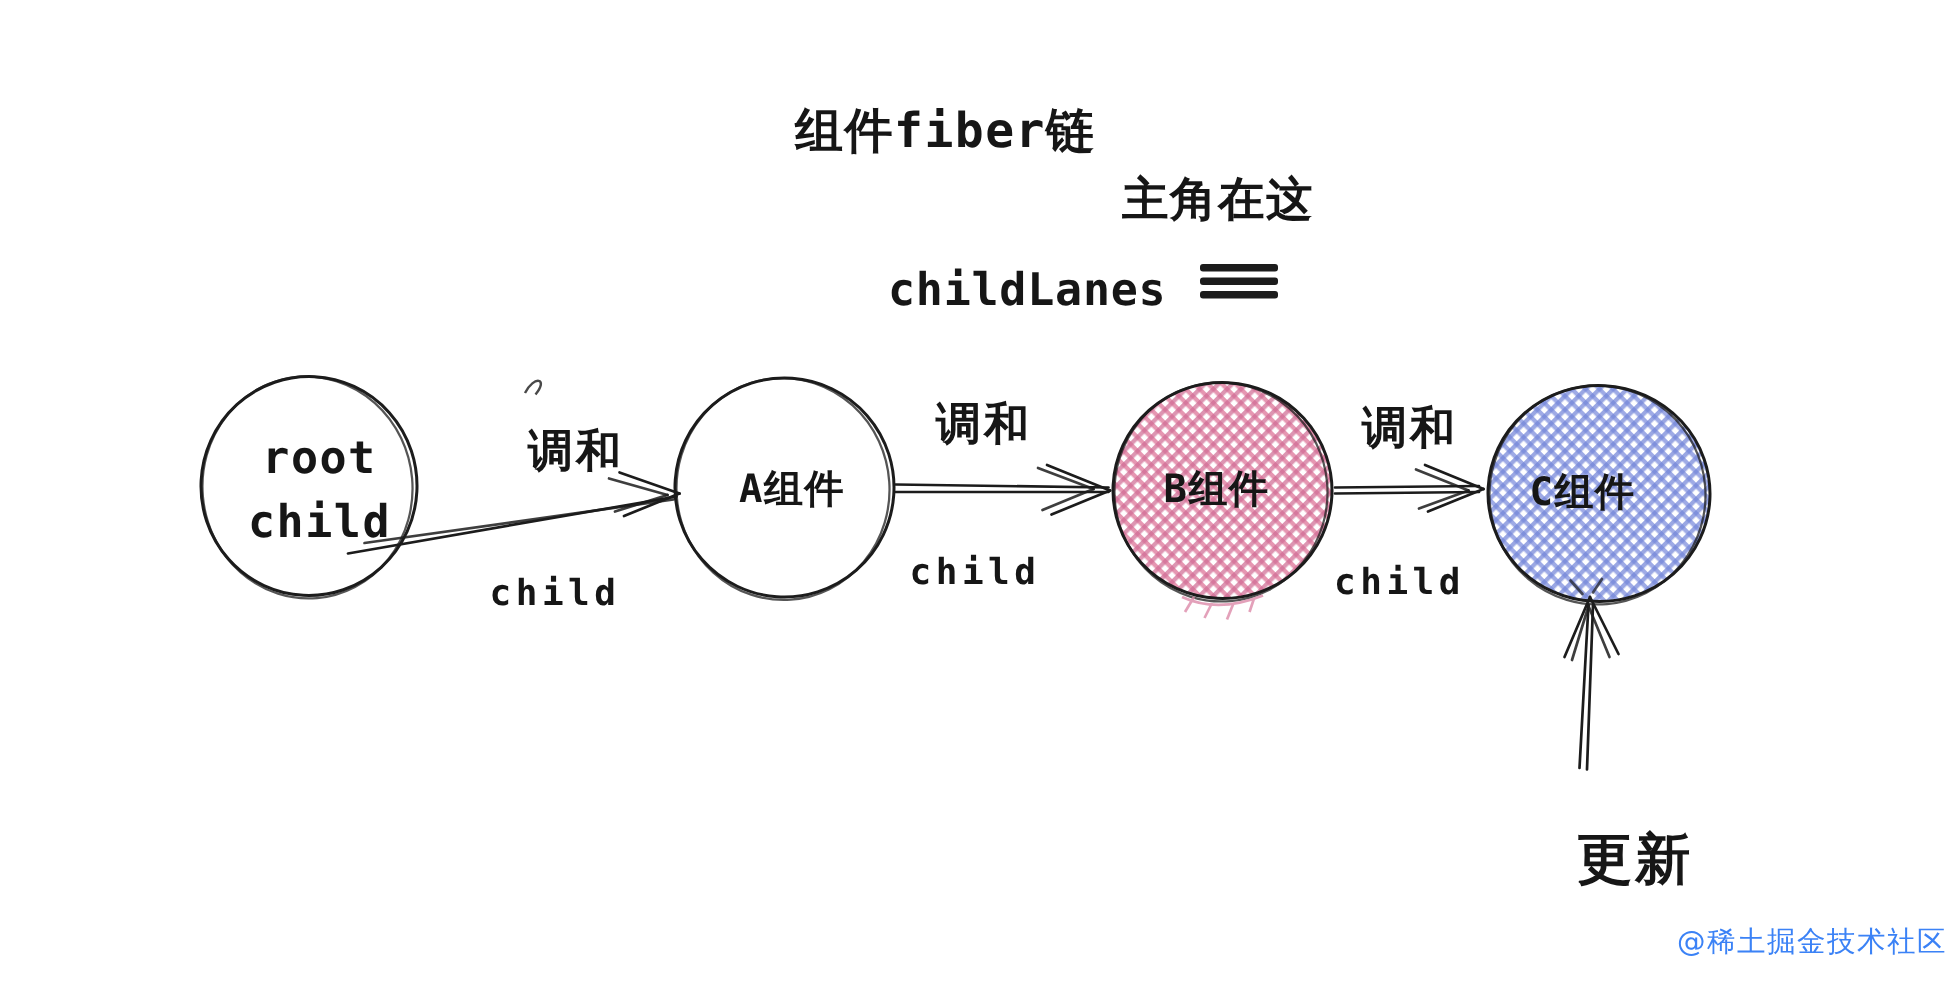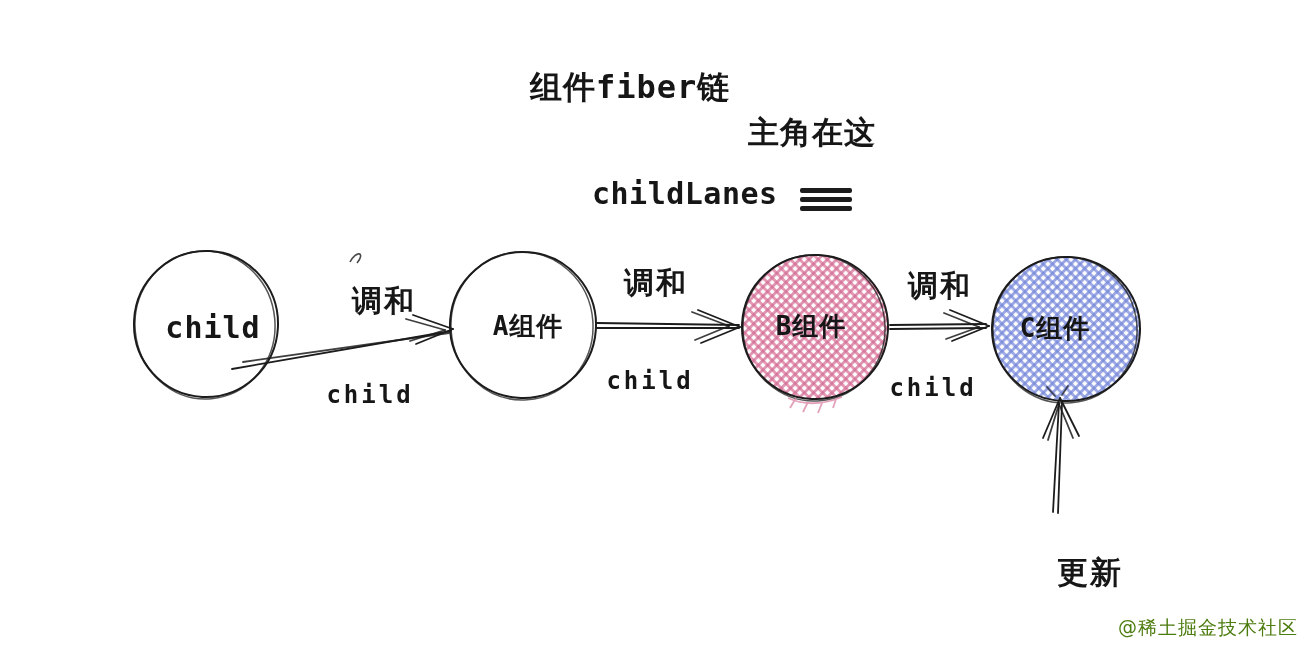--- a/index.html
+++ b/index.html
@@ -11,33 +11,33 @@
     font-family:"DejaVu Sans Mono","DejaVu Sans","Liberation Sans",sans-serif;
     color:#161616;
   }
   .canvas svg{position:absolute;left:0;top:0;}
   .label{position:absolute;white-space:nowrap;}
   .centered{transform:translate(-50%,-50%);text-align:center;}
   .title{left:494px;top:66px;font-size:32px;font-weight:700;letter-spacing:1px;margin-left:36px;}
   .subtitle{left:748px;top:112px;font-size:31px;font-weight:700;letter-spacing:1px;text-align:center;}
   .equation{
     left:592px;top:176px;
-    display:flex;align-items:flex-end;gap:22px;
+    display:flex;align-items:flex-start;gap:22px;
     font-size:30px;font-weight:700;letter-spacing:.5px;
   }
   .equiv{display:inline-flex;flex-direction:column;gap:4px;width:52px;}
   .equiv i{display:block;height:5px;background:#1c1c1c;border-radius:2px;}
   .node-label{font-size:26px;font-weight:700;letter-spacing:1px;}
   .node-label-root{font-size:30px;font-weight:700;line-height:43px;letter-spacing:1px;}
   .edge-top{font-size:30px;font-weight:700;letter-spacing:2px;}
   .edge-bottom{font-size:24px;font-weight:700;letter-spacing:3px;}
-  .update-label{font-size:31px;font-weight:700;letter-spacing:2px;}
+  .update-label{font-size:37px;font-weight:700;letter-spacing:2px;}
   .watermark{
     left:1118px;top:615px;
-    font-size:19px;font-weight:400;color:#4d7c0f;
+    font-size:19px;font-weight:400;color:#3b82f6;
     font-family:"DejaVu Sans","Liberation Sans",sans-serif;letter-spacing:1px;
   }
 </style>
 </head>
 <body>
 
 <div class="canvas">
 
   <svg width="1304" height="654" viewBox="0 0 1304 654">
     <defs>
@@ -129,20 +129,21 @@
   <div class="label equation">
     <span>childLanes</span>
     <span class="equiv" title="≡">
         <i></i>
         <i></i>
         <i></i>
       </span>
   </div>
 
   <div class="label centered node-label-root" style="left:213px;top:327px;">
+    <div>root</div>
     <div>child</div>
   </div>
   <div class="label centered node-label" style="left:528px;top:326px;">A组件</div>
   <div class="label centered node-label" style="left:1055px;top:328px;">C组件</div>
   <div class="label centered node-label" style="left:811px;top:326px;">B组件</div>
 
   <div class="label centered edge-top" style="left:384px;top:301px;">调和</div>
   <div class="label centered edge-bottom" style="left:370px;top:395px;">child</div>
 
   <div class="label centered edge-top" style="left:656px;top:283px;">调和</div>

